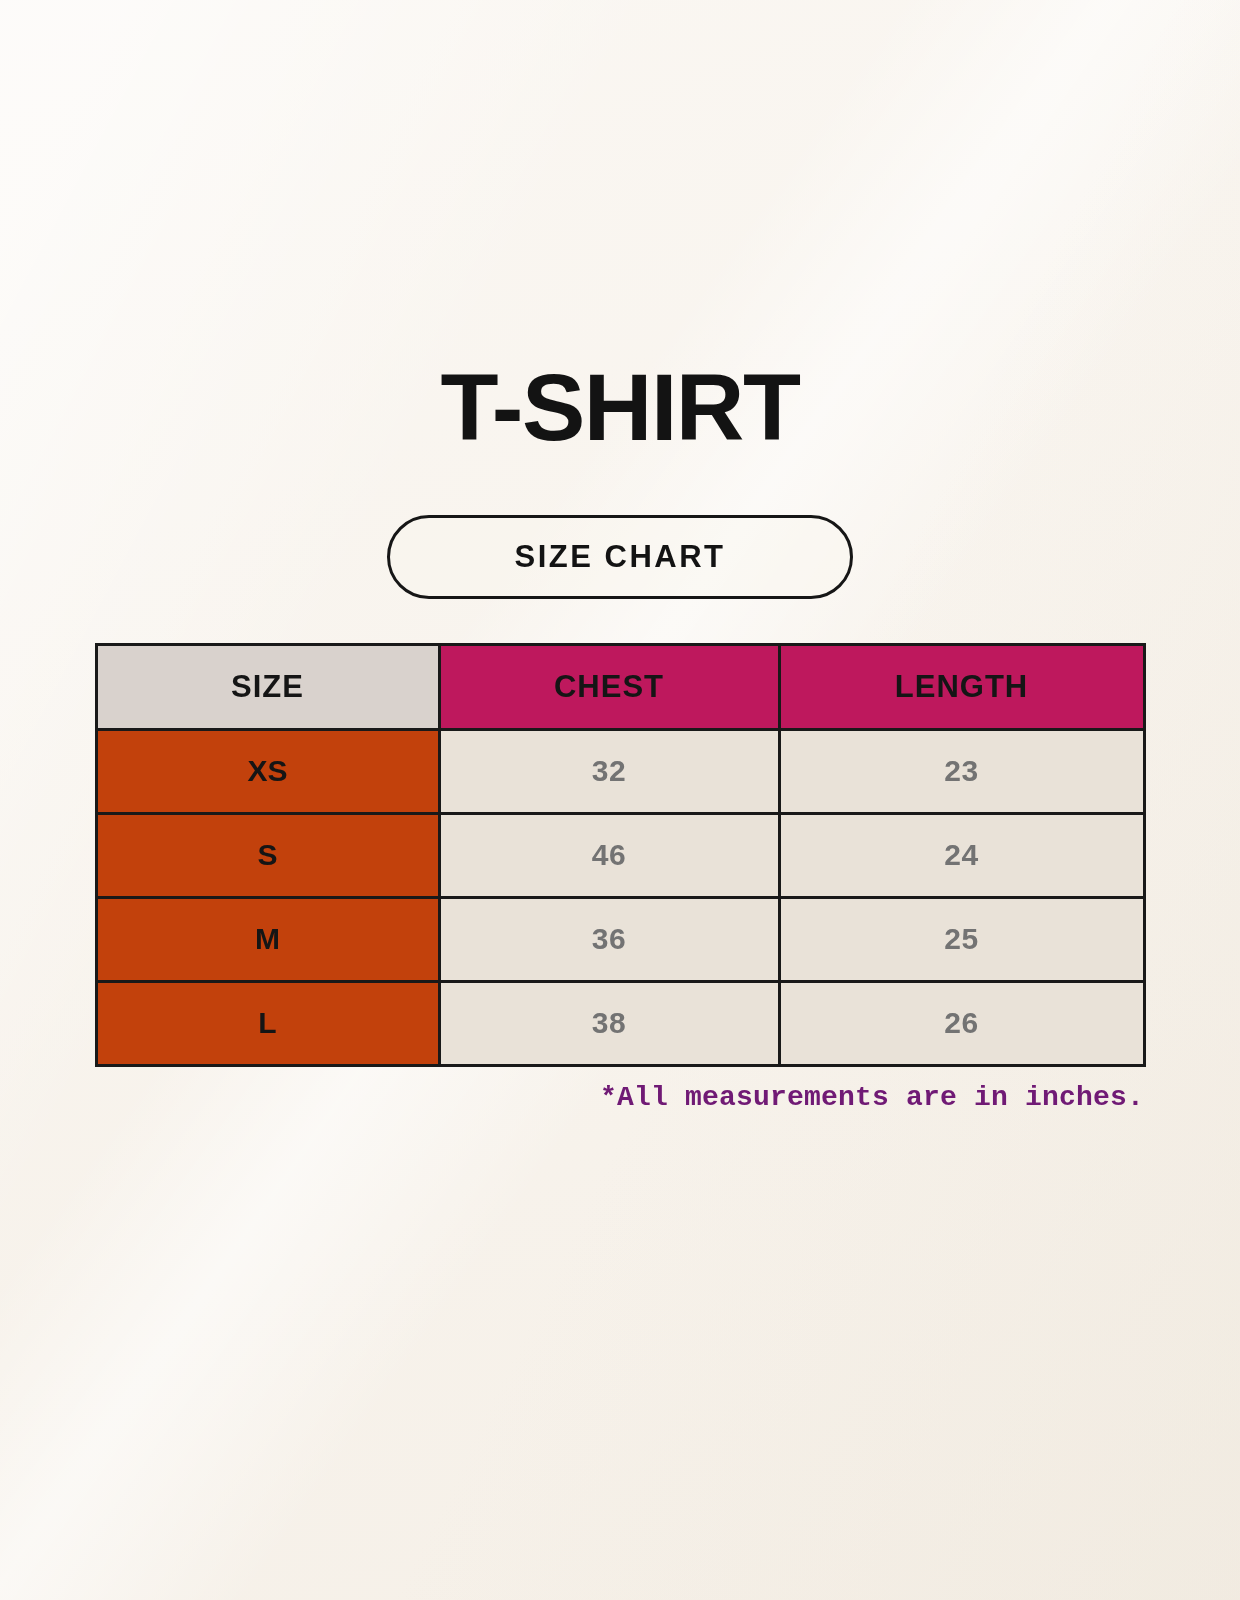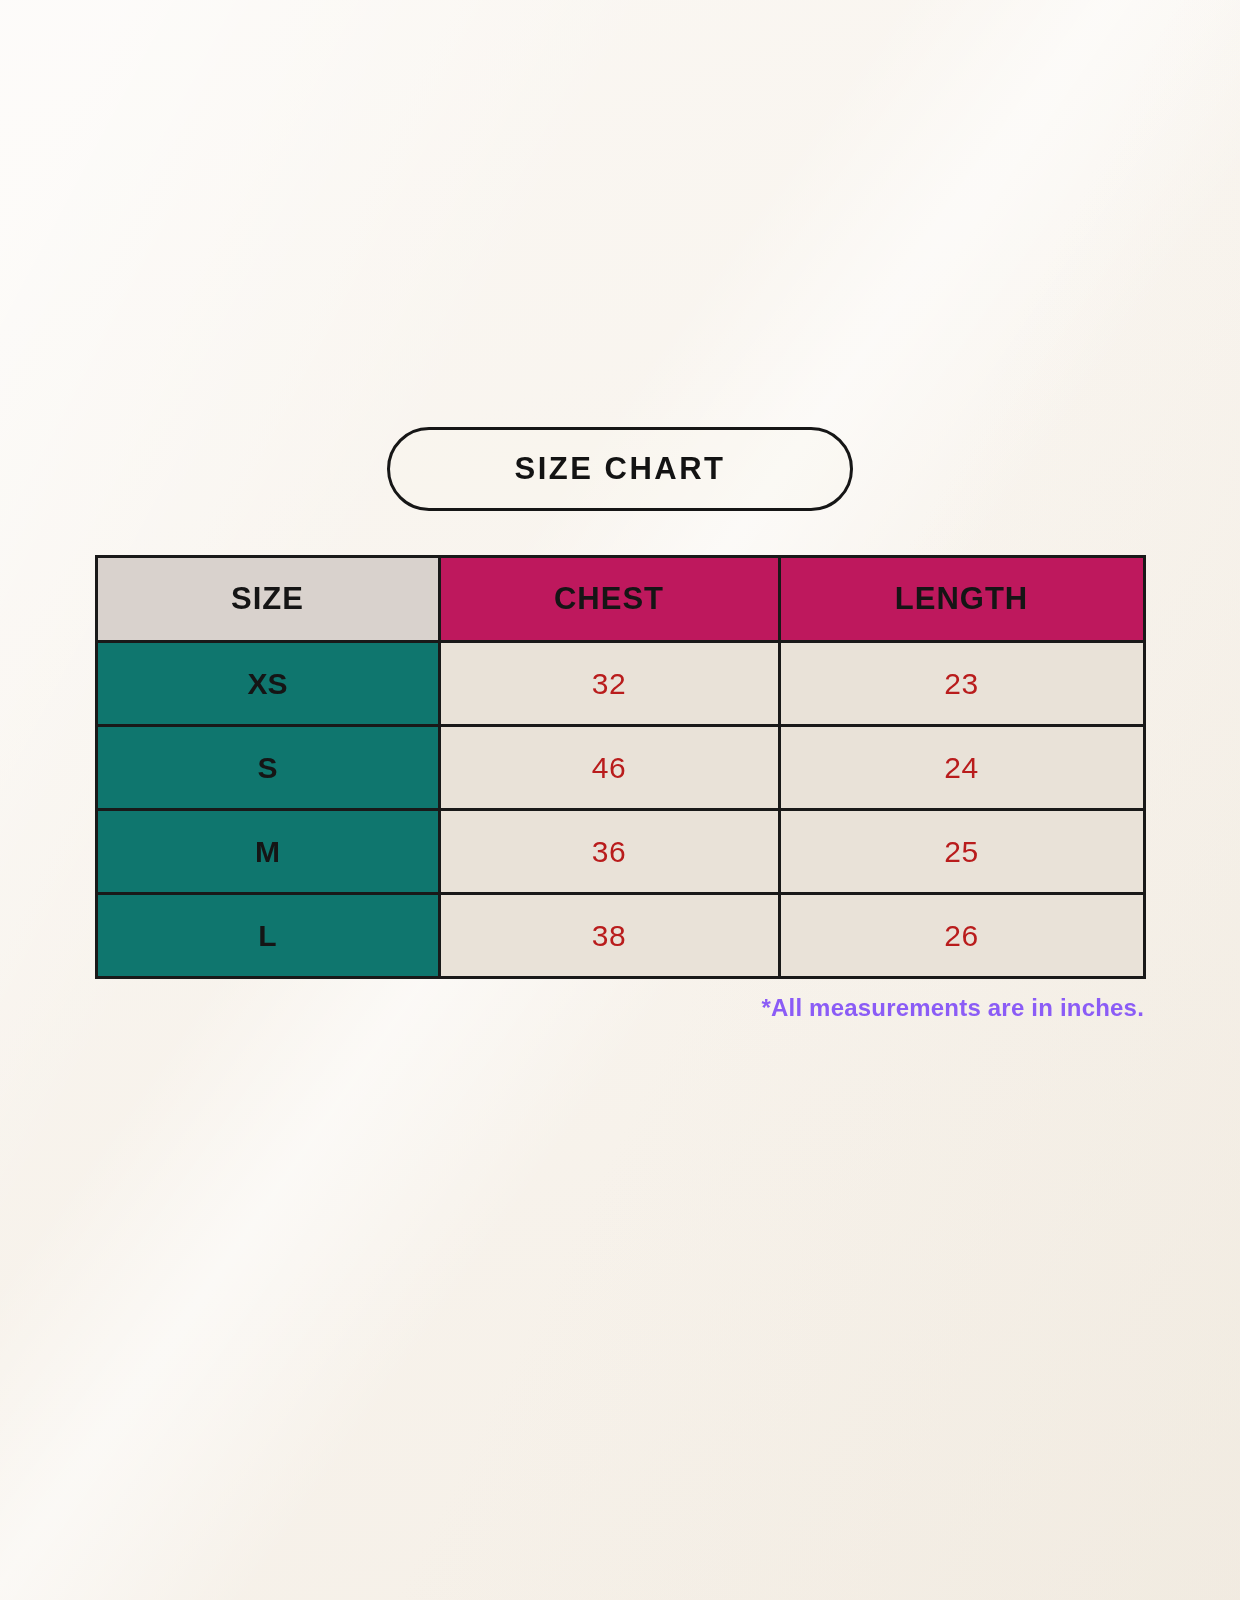--- a/index.html
+++ b/index.html
@@ -61,39 +61,41 @@
   }
   .size-table col.c-size   { width: 343px; }
   .size-table col.c-chest  { width: 340px; }
   .size-table col.c-length { width: 365px; }
 
   .size-table thead th { height: 85px; font-size: 31px; font-weight: 700; letter-spacing: 1px; }
   .size-table tbody td { height: 84px; font-size: 30px; }
 
   th.size-h   { background: #d9d2cd; }
   th.measure-h{ background: #be185d; }
-  td.size     { background: #0f766e; font-weight: 700; }
-  td.num      { background: #e9e2d8; font-weight: 400; color: #b91c1c; letter-spacing: 0.5px; }
+  td.size     { background: #c2410c; font-weight: 700; }
+  td.num      { background: #e9e2d8; font-weight: 700; color: #737373; letter-spacing: 0.5px; }
 
   .footnote-wrap {
     width: 1048px;
     margin: 15px auto 0;
     text-align: right;
   }
   .footnote {
-    font-size: 24px;
+    font-size: 28px;
     font-weight: 700;
     letter-spacing: 0.2px;
-    color: #8b5cf6;
+    color: #701a75;
+    font-family: Liberation Mono, monospace;
   }
 </style>
 </head>
 <body>
 
 <h1 class="title">
+  <span class="line">T-SHIRT</span>
 </h1>
 
 <div class="badge">
   <span>SIZE CHART</span>
 </div>
 
 <table class="size-table">
   <colgroup>
     <col class="c-size">
       <col class="c-chest">

